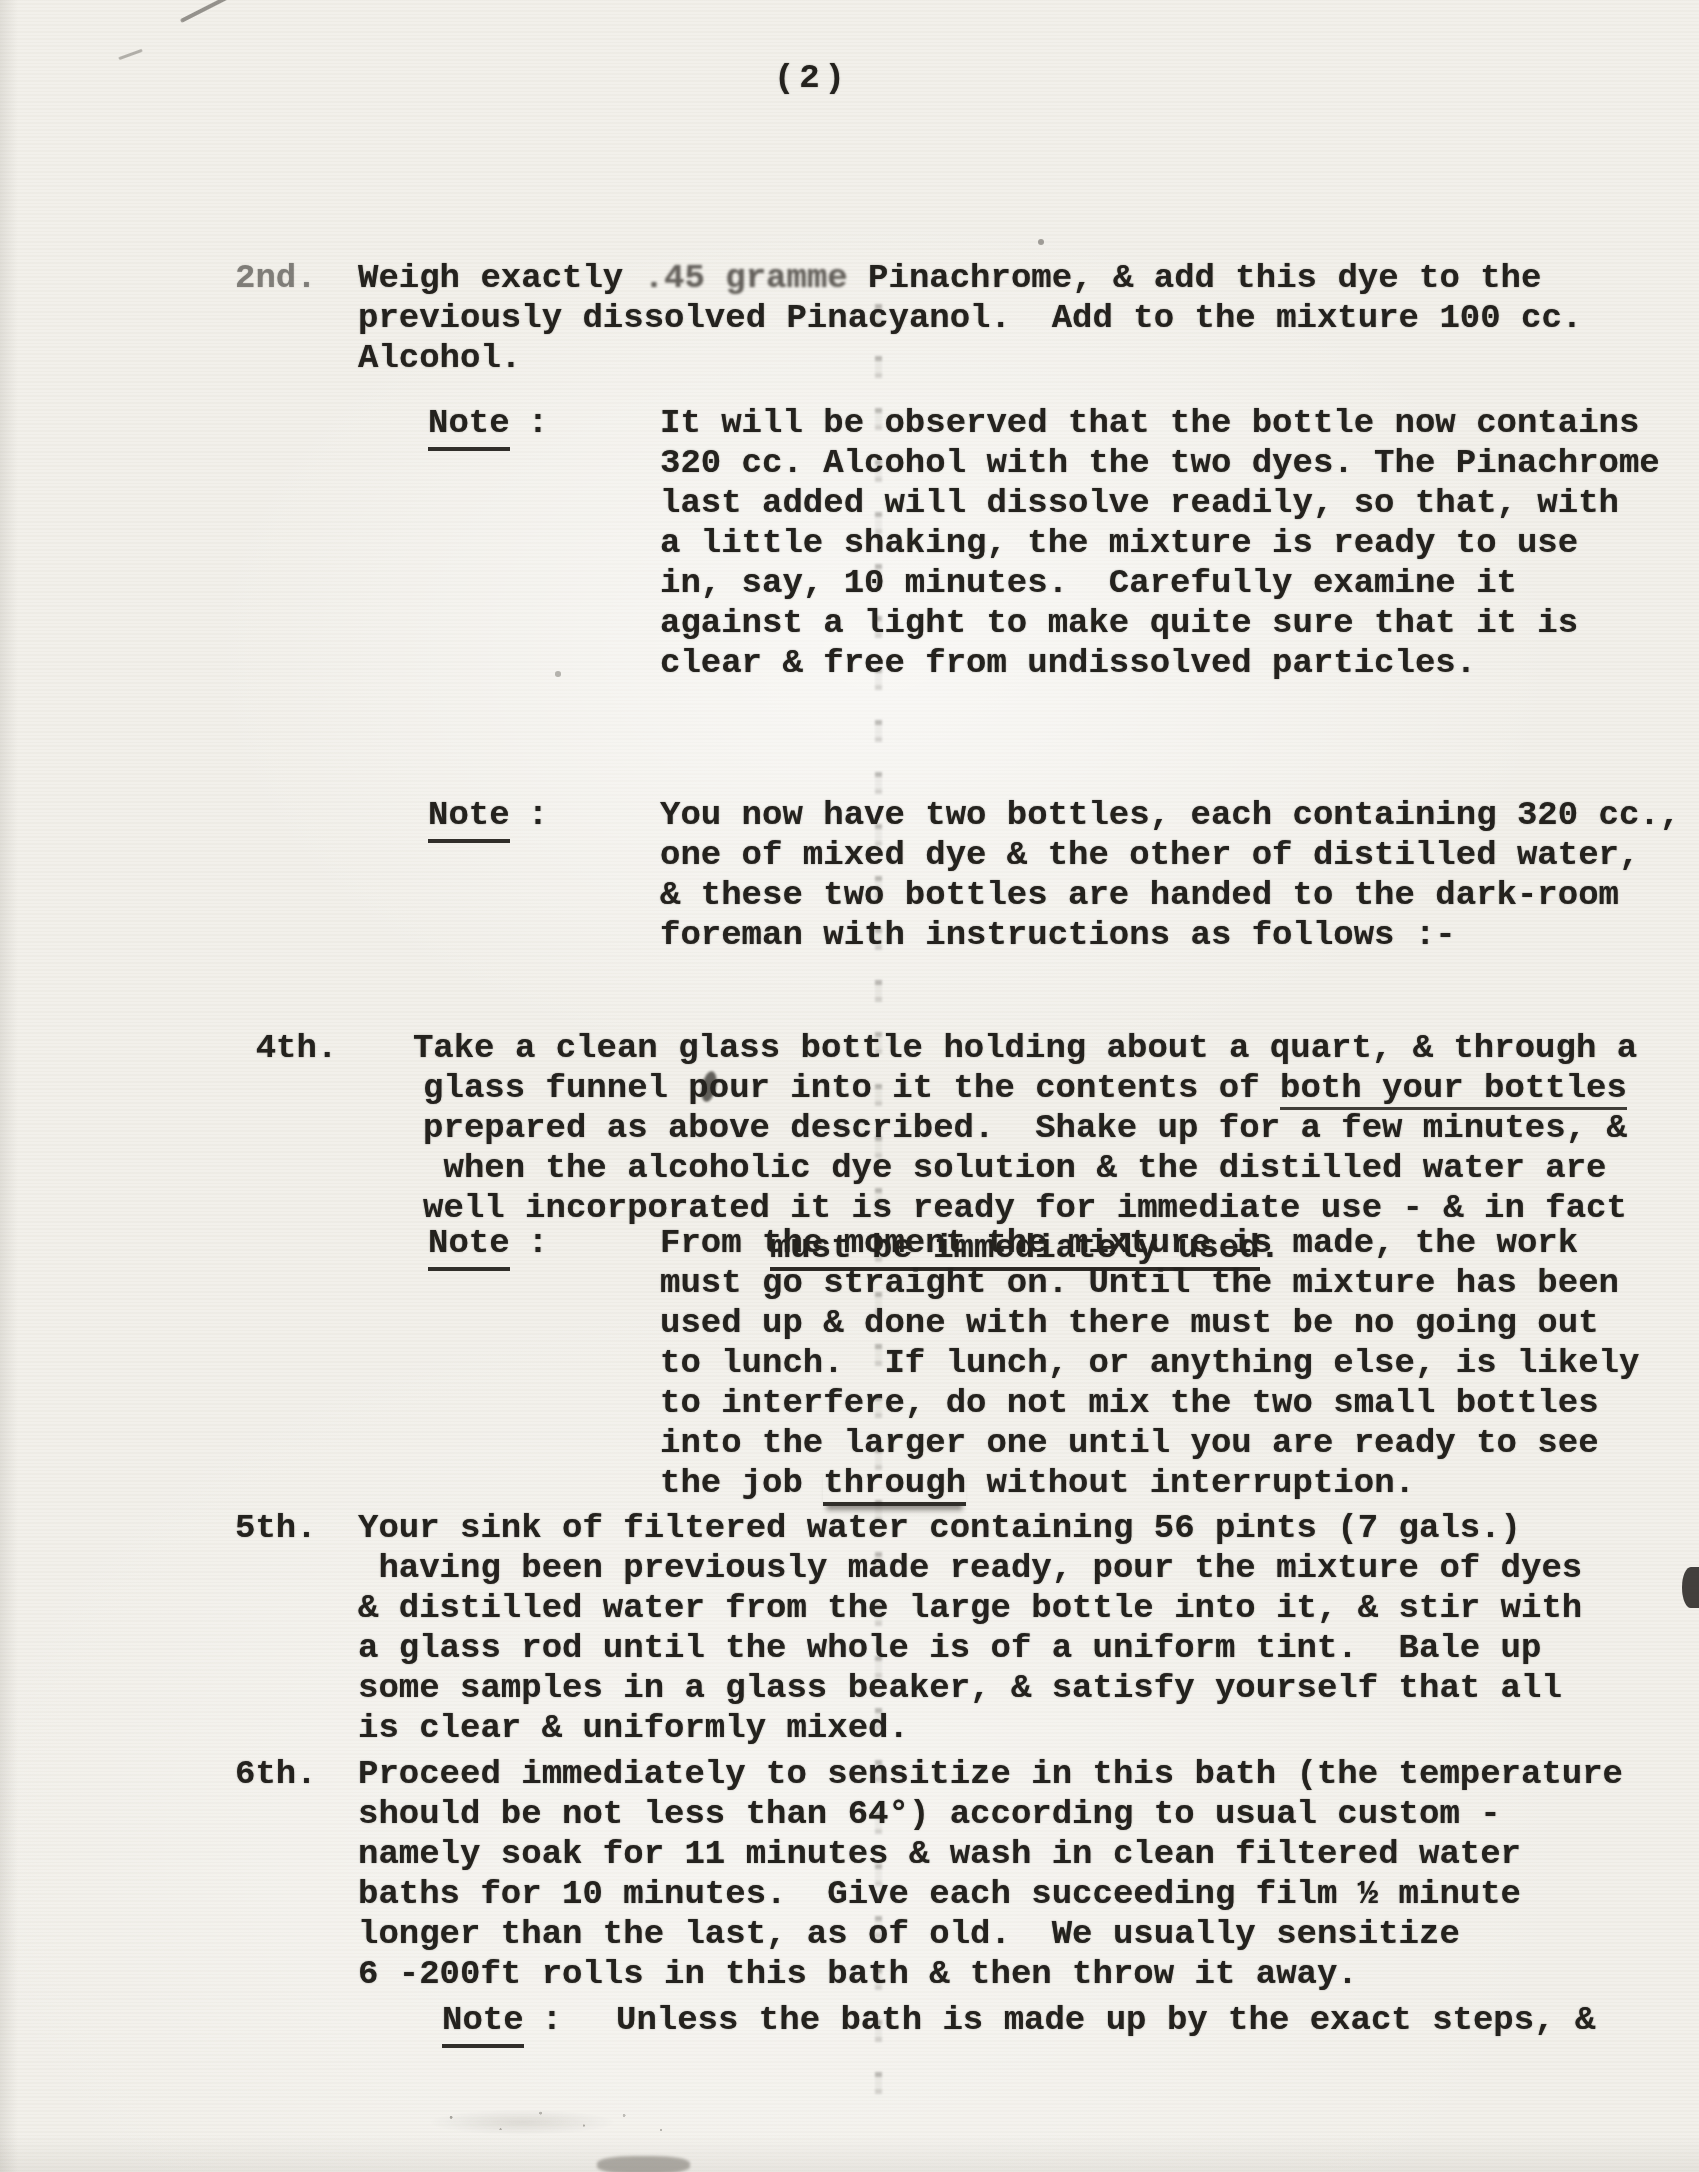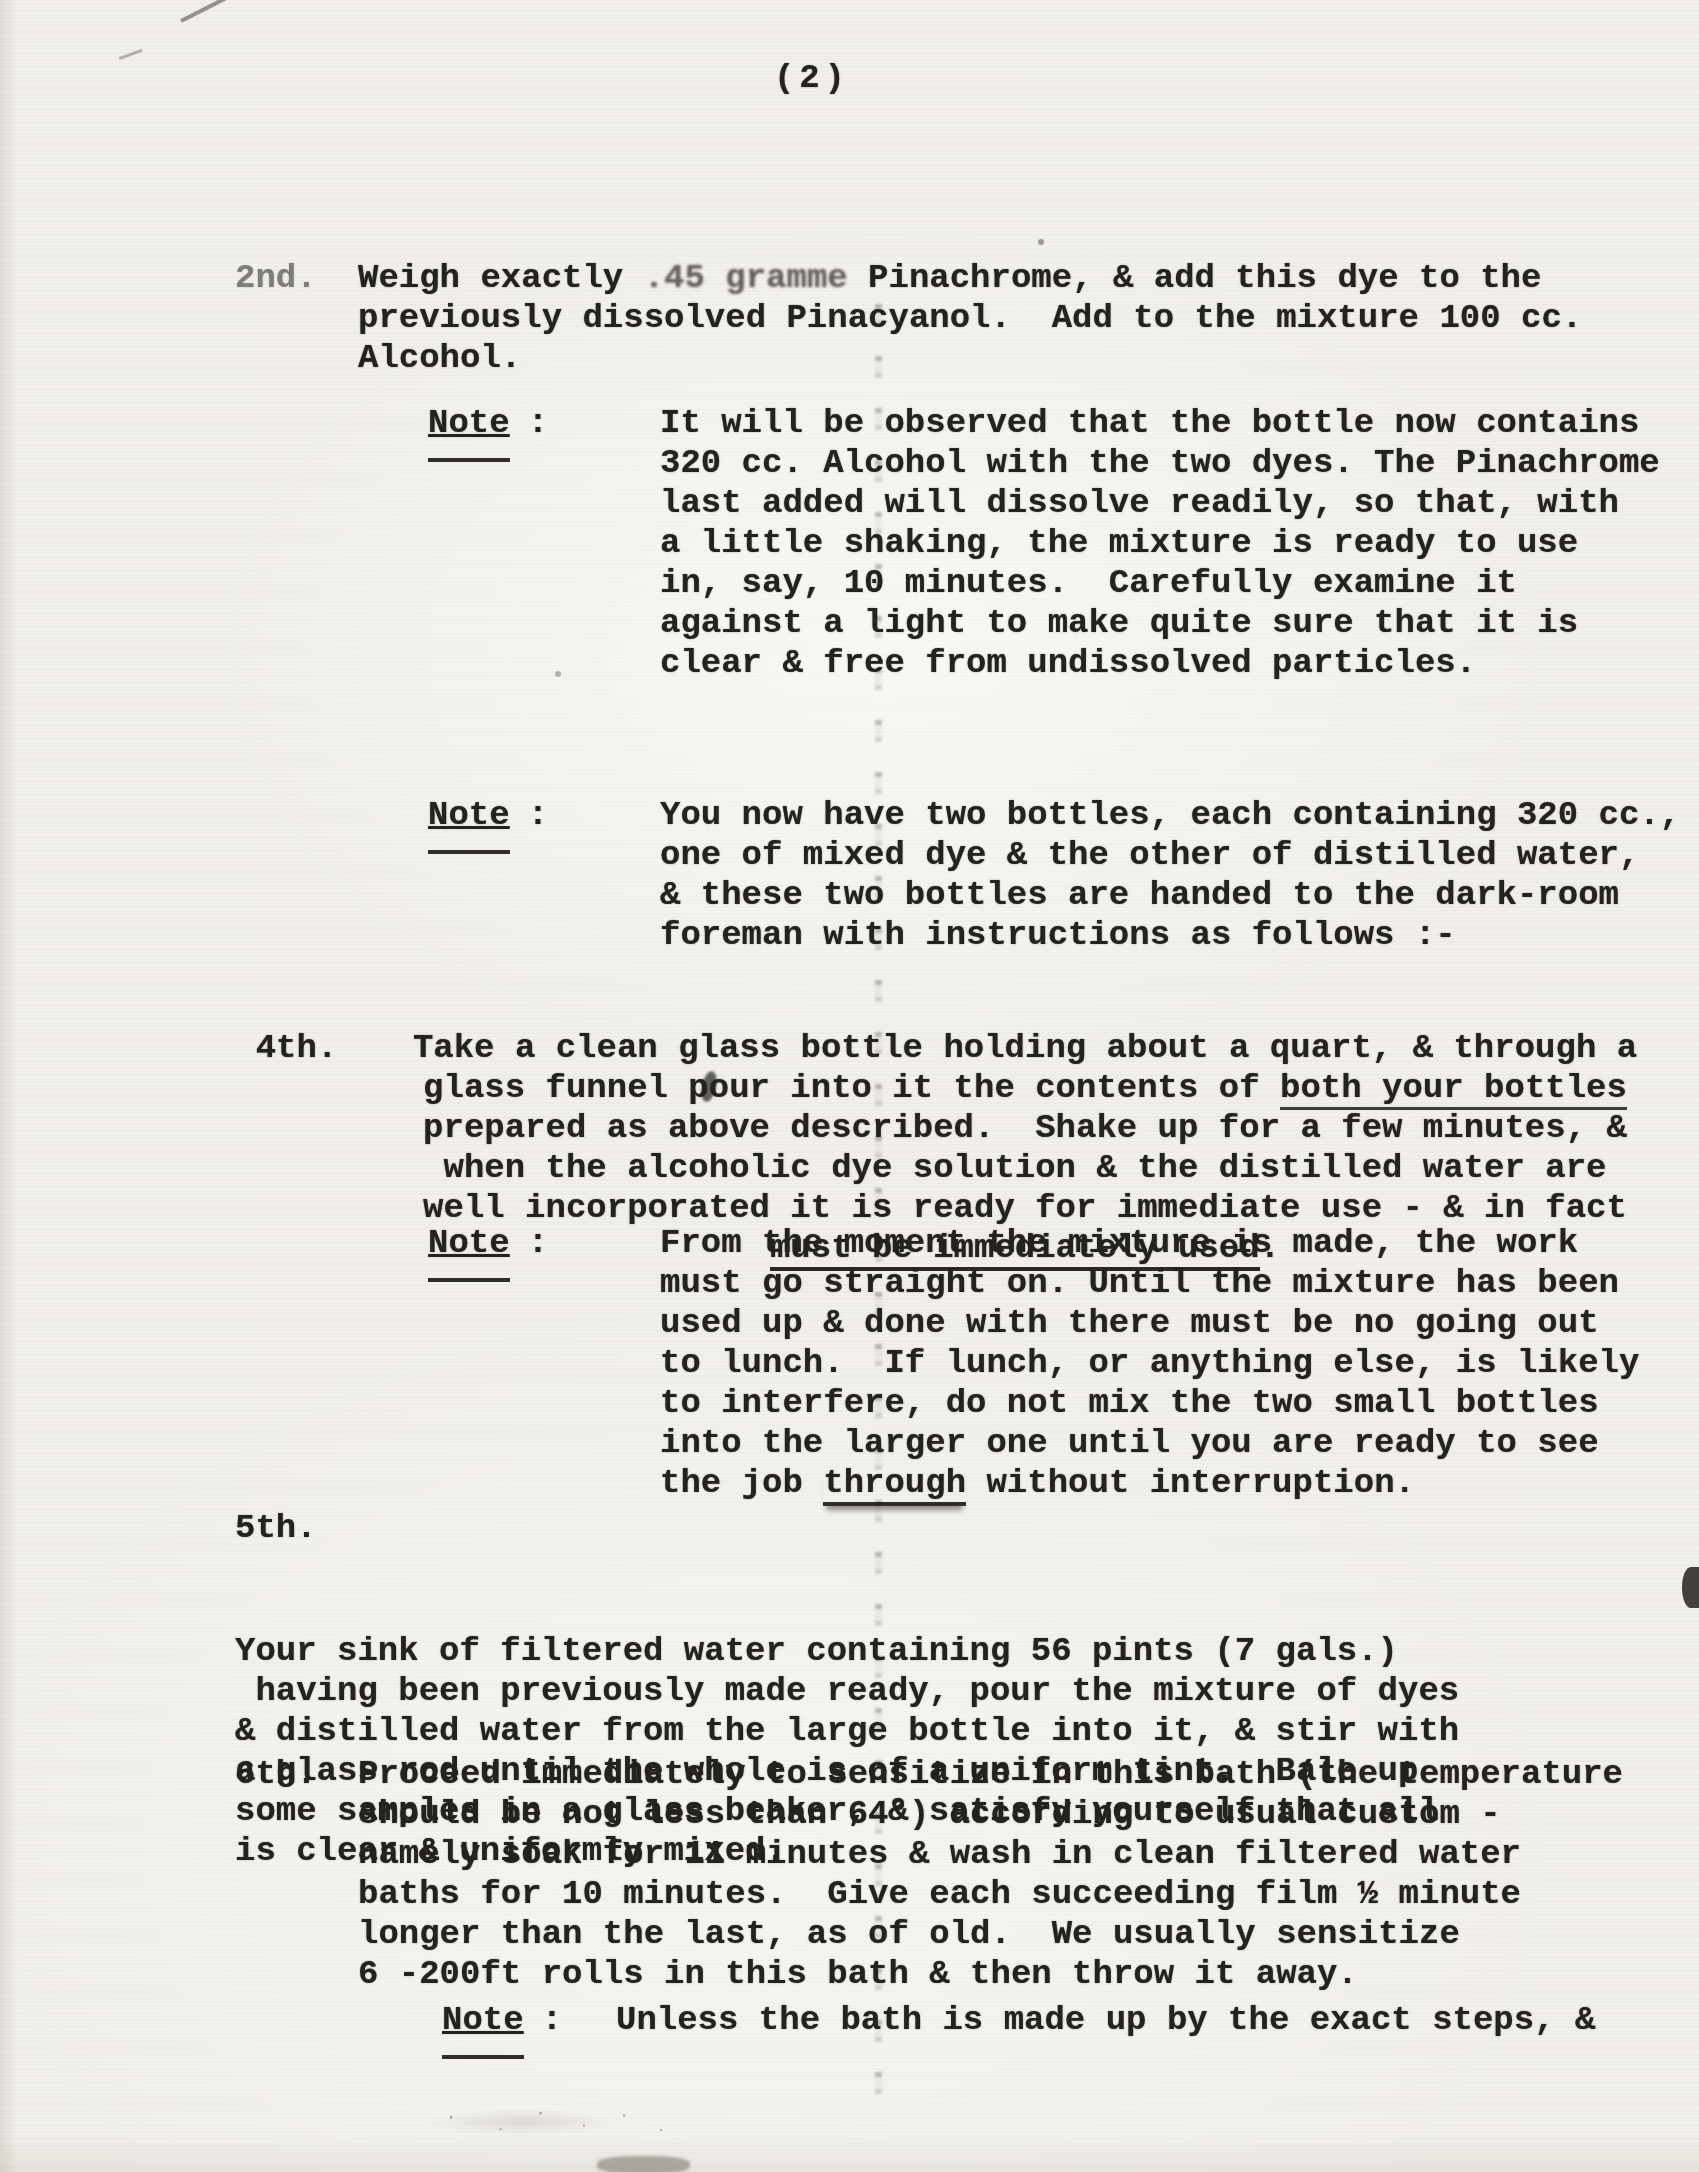--- a/index.html
+++ b/index.html
@@ -32,21 +32,21 @@
   .item-label{flex:0 0 123px;}
   .item-body{width:1334px;white-space:pre-wrap;}
   .note{left:428px;}
   .note-label-box{flex:0 0 232px;white-space:nowrap;}
   .note-body{width:1043px;white-space:pre-wrap;}
   .note--tight .note-label-box{flex:0 0 174px;}
   .note--tight{left:442px;}
   .note--tight .note-body{width:1067px;}
 
   
-  .ul-note{border-bottom:4.2px solid rgba(32,29,25,.92);padding-bottom:16px;text-decoration:underline;}
+  .ul-note{border-bottom:4.2px solid rgba(32,29,25,.92);padding-bottom:5px;}
   .note-colon{margin-left:18px;}
   .ul-plain{border-bottom:3.5px solid rgba(32,29,25,.85);}
   .ul-heavy{border-bottom:4.9px solid rgba(27,24,20,.92);}
   .ul-smudge{border-bottom:4.9px solid rgba(27,24,20,.9);box-shadow:0 9px 6.3px -2.8px rgba(52,48,42,.65);}
   .ul-thick{border-bottom:4.2px solid rgba(27,24,20,.9);box-shadow:0 7.7px 4.9px -2.8px rgba(52,48,42,.5);margin-top:33px;}
 
   .faded{color:rgba(74,70,64,.42);filter:blur(1.1px);}
   .label-faint{opacity:.55;filter:blur(0.4px);}
 
   
@@ -145,21 +145,21 @@
     <div class="note-label-box"><span class="ul-note">Note</span><span class="note-colon">:</span></div>
     <div class="note-body"><span>From the moment the mixture is made, the work
 must go straight on. Until the mixture has been
 used up &amp; done with there must be no going out
 to lunch.  If lunch, or anything else, is likely
 to interfere, do not mix the two small bottles
 into the larger one until you are ready to see
 the job </span><span class="ul-thick">through</span><span> without interruption.</span></div>
   </section>
 
-  <section class="block item txt" style="top:1508px;flex-direction:column;">
+  <section class="block item txt" style="top:1508px;">
     <div class="item-label">5th.</div>
     <div class="item-body"><span>Your sink of filtered water containing 56 pints (7 gals.)
  having been previously made ready, pour the mixture of dyes
 &amp; distilled water from the large bottle into it, &amp; stir with
 a glass rod until the whole is of a uniform tint.  Bale up
 some samples in a glass beaker, &amp; satisfy yourself that all
 is clear &amp; uniformly mixed.</span></div>
   </section>
 
   <section class="block item txt" style="top:1754px;">

